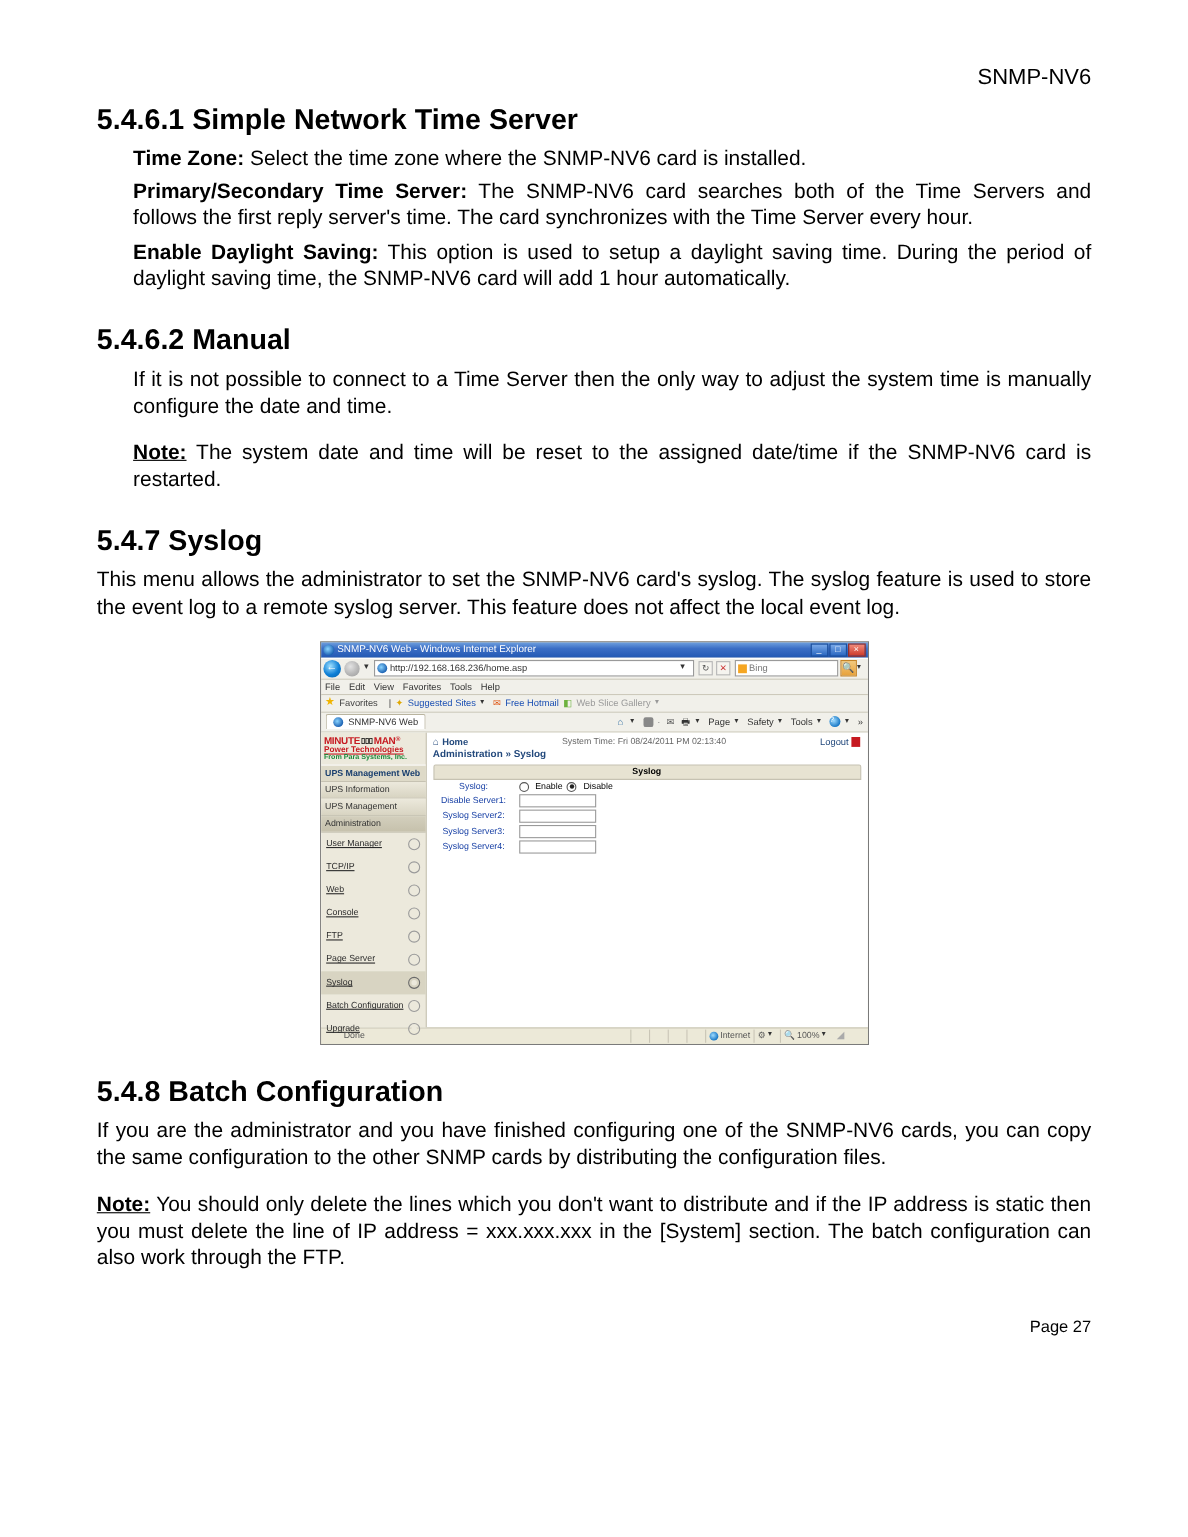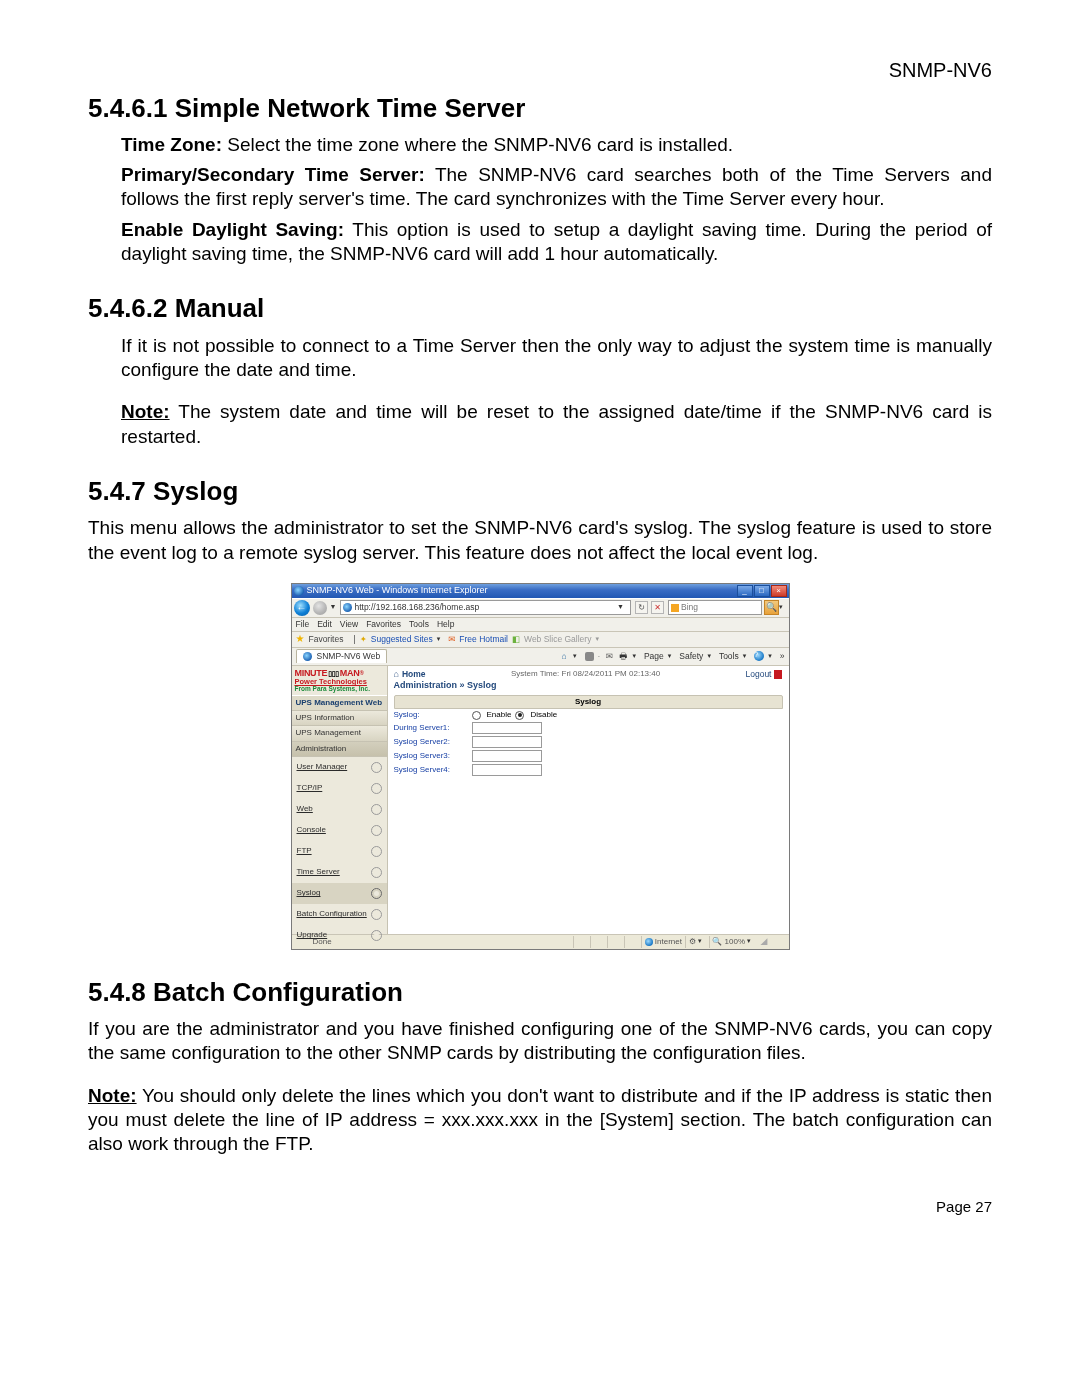--- a/index.html
+++ b/index.html
@@ -228,21 +228,21 @@
   .panel {
     margin:0 6px; border:0; font-size:8px;
   }
   .panel-head {
     background:#e7e3d2; border:1px solid #c6c2b2;
     text-align:center; font-weight:bold; padding:1px 0; border-radius:2px 2px 0 0;
   }
   .field {
     display:flex; align-items:center; gap:4px; padding:1px 0;
   }
-  .flabel { width:74px; text-align:left; color:#1840a5; }
+  .flabel { width:74px; text-align:center; color:#1840a5; }
   .tin {
     height:10px; width:68px; border:1px solid #9a9a9a; background:#fff;
   }
   .radio {
     width:7px; height:7px; border:1px solid #555; border-radius:50%;
     display:inline-block; margin-right:2px; position:relative;
   }
   .radio.checked:after {
     content:""; position:absolute; inset:1.5px; border-radius:50%; background:#222;
   }
@@ -405,21 +405,21 @@
           </div>
         <div class="sb-item">
             <a>Console</a>
             <span class="gear"></span>
           </div>
         <div class="sb-item">
             <a>FTP</a>
             <span class="gear"></span>
           </div>
         <div class="sb-item">
-            <a>Time Server</a>
+            <a>Page Server</a>
             <span class="gear"></span>
           </div>
         <div class="sb-item sel">
             <a>Syslog</a>
             <span class="gear"></span>
           </div>
         <div class="sb-item">
             <a>Batch Configuration</a>
             <span class="gear"></span>
           </div>
@@ -446,21 +446,21 @@
         <div class="panel">
           <div class="panel-head">Syslog</div>
           <div class="field">
             <span class="flabel">Syslog:</span>
             <span class="radio"></span>
               <span>Enable</span>
             <span class="radio checked"></span>
               <span>Disable</span>
           </div>
           <div class="field">
-              <span class="flabel">During Server1:</span>
+              <span class="flabel">Disable Server1:</span>
               <span class="tin"></span>
             </div>
           <div class="field">
               <span class="flabel">Syslog Server2:</span>
               <span class="tin"></span>
             </div>
           <div class="field">
               <span class="flabel">Syslog Server3:</span>
               <span class="tin"></span>
             </div>

